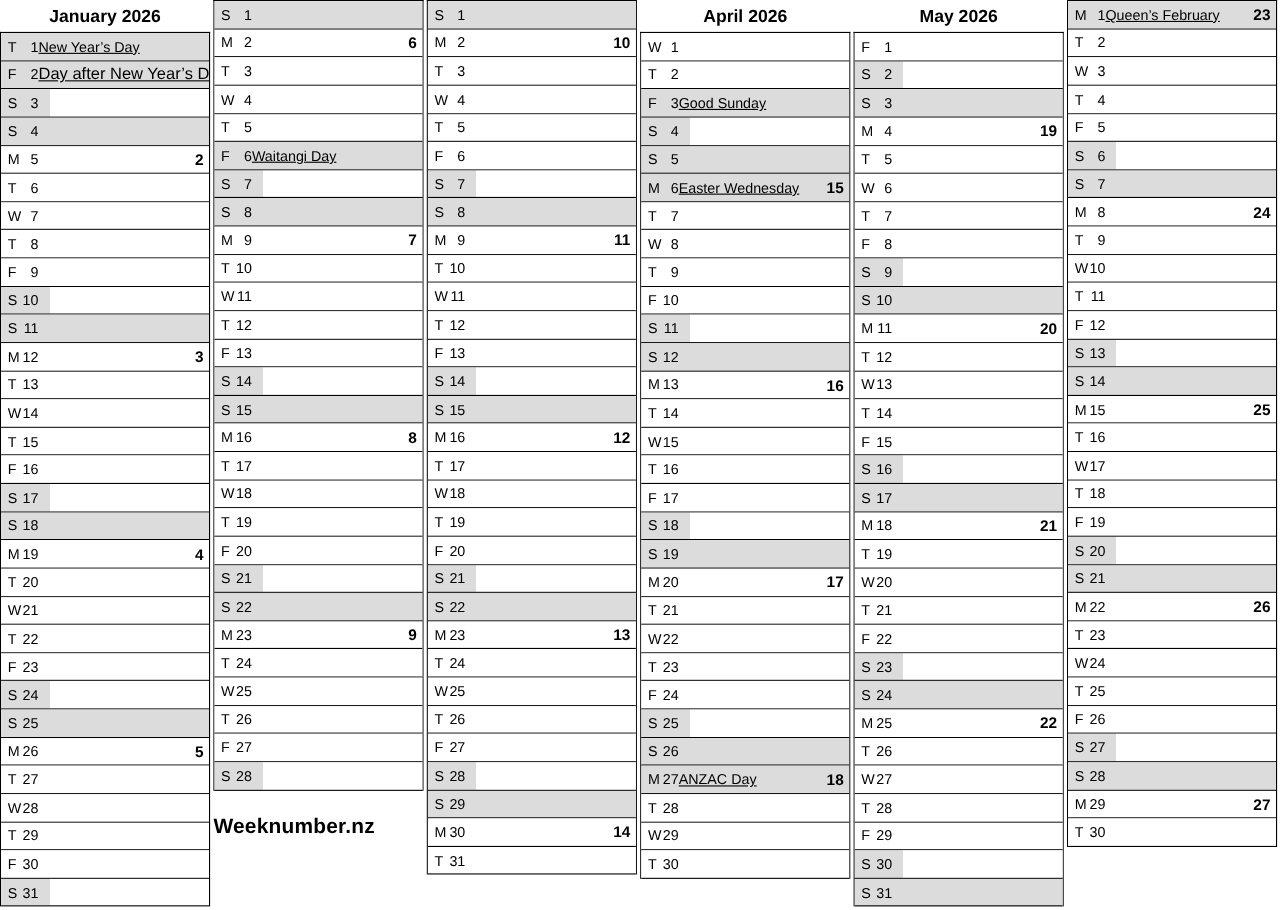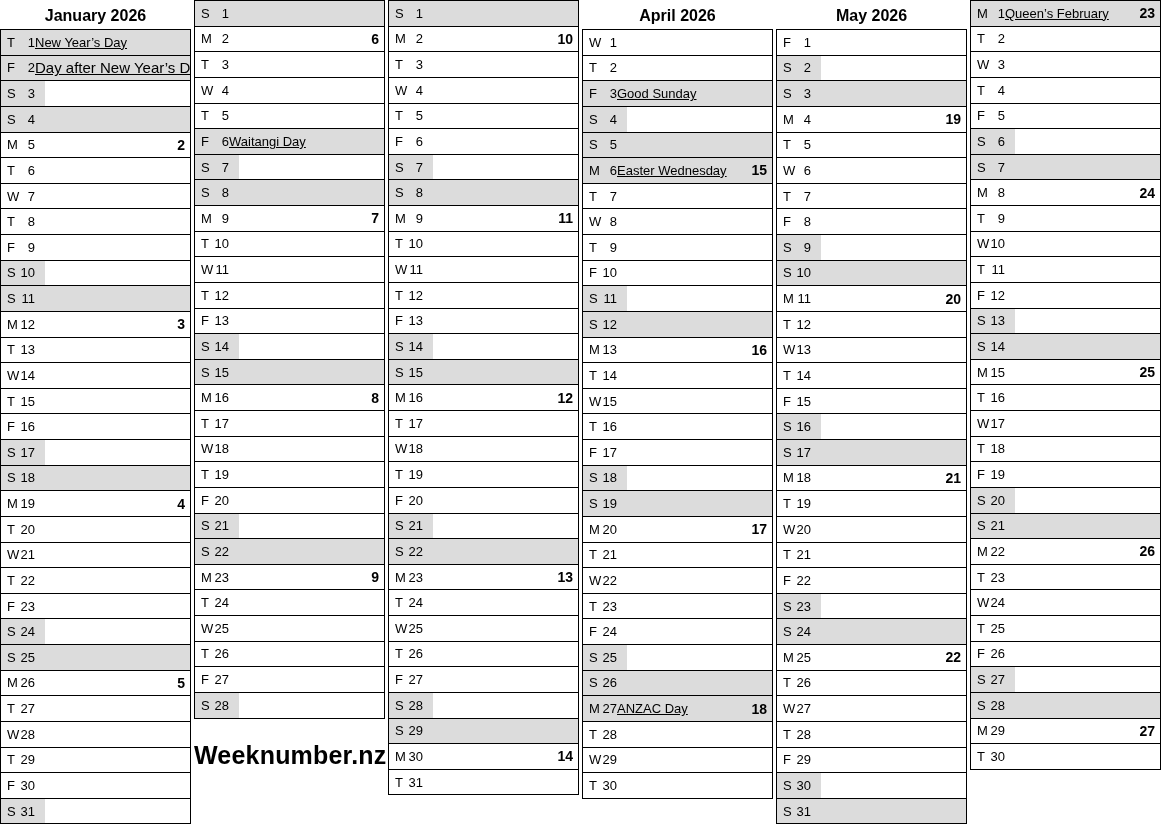--- a/index.html
+++ b/index.html
@@ -22,21 +22,21 @@
   .day-row.full{background:var(--weekend,#dcdcdc);}
   .day-row.left{
     background:linear-gradient(to right,var(--weekend,#dcdcdc) 0,var(--weekend,#dcdcdc) 44px,#fff 44px);
   }
   .wd{margin-left:6px;width:13px;flex:0 0 13px;}
   .num{width:15px;flex:0 0 15px;text-align:right;}
   .hol{white-space:nowrap;text-decoration:underline;}
   .hol.sm{font-size:15px;}
   .wk{margin-left:auto;margin-right:5px;font-weight:bold;font-size:14px;}
   .logo{
-    margin-top:22px;text-align:left;font-weight:bold;font-size:25px;
+    margin-top:22px;text-align:left;font-weight:bold;font-size:19px;
     letter-spacing:0.2px;
   }
 </style>
 </head>
 <body>
 
 <div class="calendar">
 
   <div class="month">
     <div class="month-title">January 2026</div>

